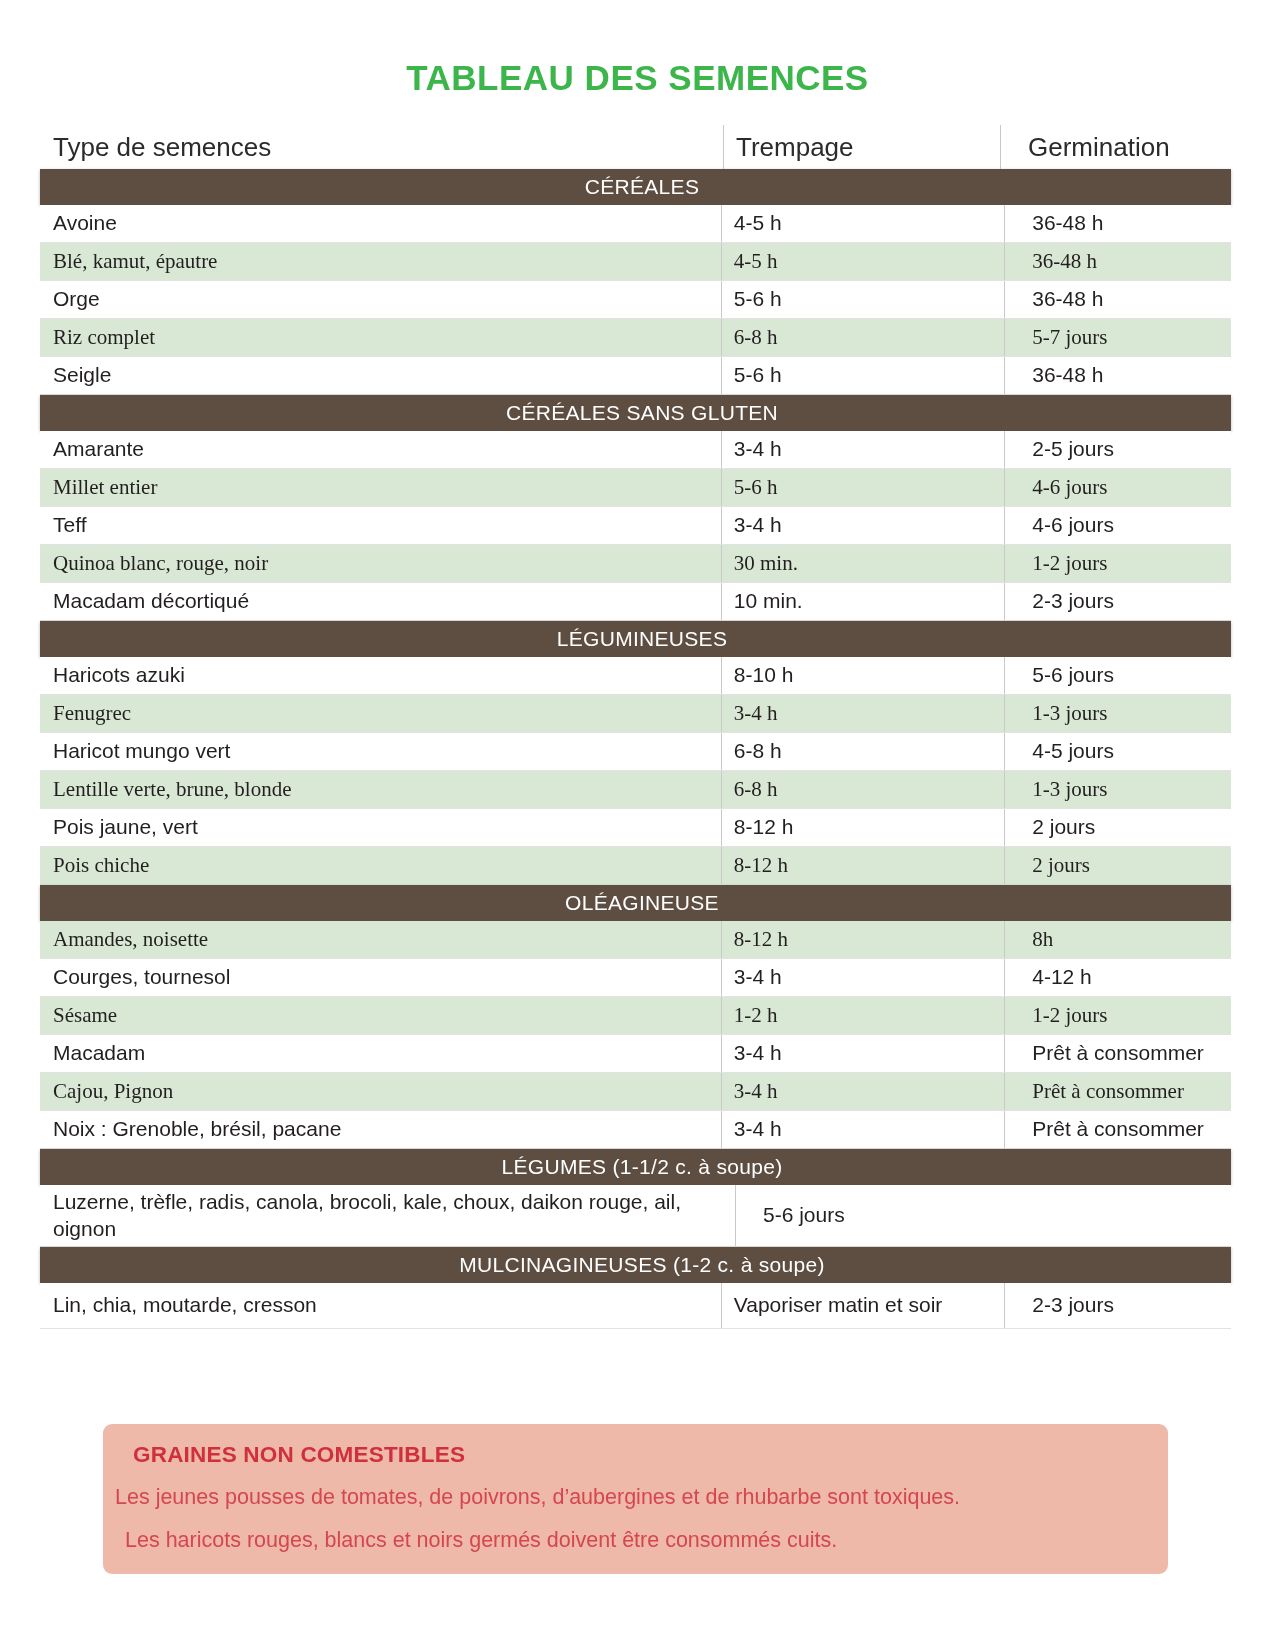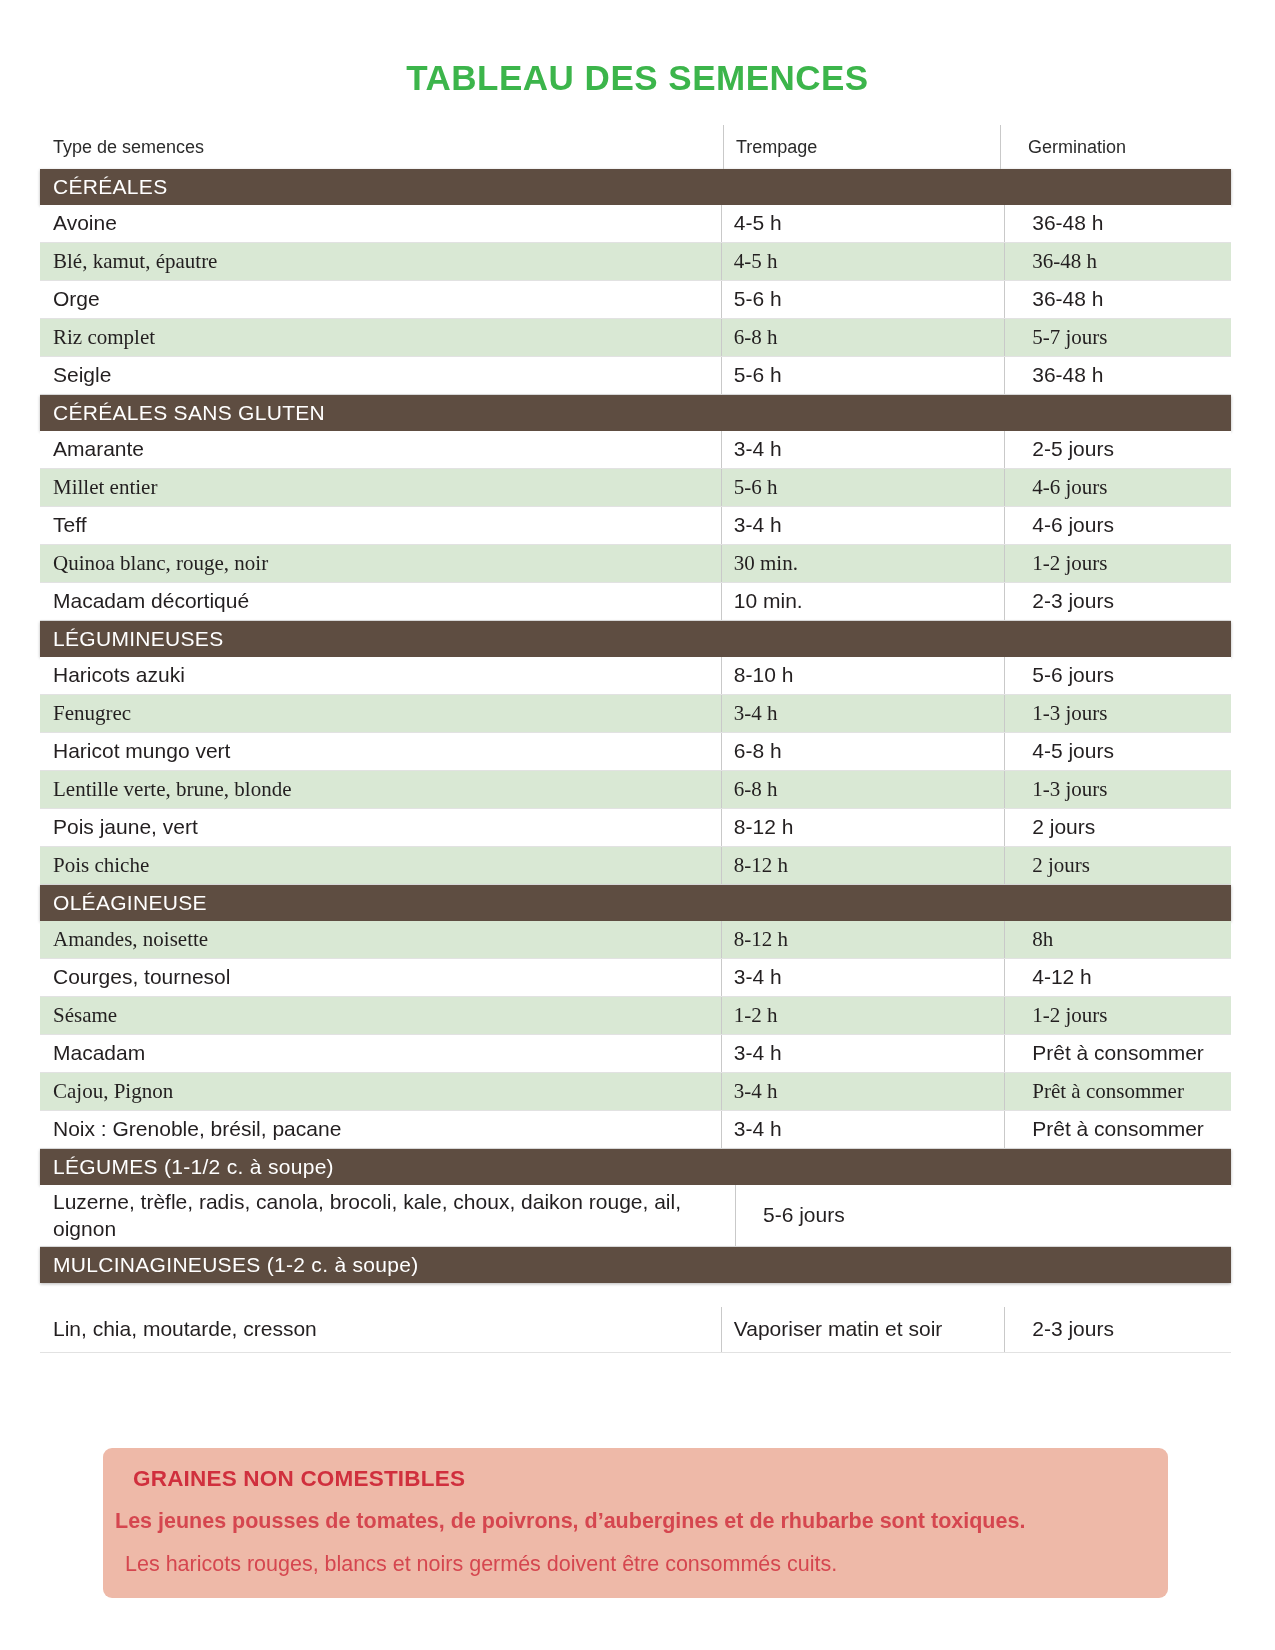--- a/index.html
+++ b/index.html
@@ -10,36 +10,36 @@
     --warning-heading:#d02f3d;
     --warning-text:#d5464f;
   }
   *{margin:0;padding:0;}
   body{background:#ffffff;font-family:"Liberation Sans", sans-serif;}
   .page{width:1275px;height:1650px;background:#ffffff;overflow:hidden;position:relative;}
   .title{padding-top:58px;text-align:center;font-size:35px;font-weight:bold;
          letter-spacing:.5px;color:var(--title-green);}
   .table{margin:27px 44px 0 40px;}
   .header-row{display:flex;height:44px;}
-  .header-row .cell{font-size:18px;color:#2b2b2b;}
+  .header-row .cell{font-size:26px;color:#2b2b2b;}
   .row{display:flex;min-height:38px;border-bottom:1px solid #e2e2e2;box-sizing:border-box;background:#ffffff;gap:12px;}
   .row.shaded{background:var(--row-green);font-family:Liberation Serif, serif;}
   .cell{display:flex;align-items:center;box-sizing:border-box;font-size:21px;color:#231f20;line-height:1.25;}
   .c1{width:683px;padding:2px 12px 2px 13px;}
   .c2{width:277px;padding:2px 8px 2px 12px;border-left:1px solid #c9c9c9;}
   .c3{width:231px;padding:2px 6px 2px 27px;border-left:1px solid #c9c9c9;}
   .section-bar{height:36px;background:var(--section-brown);color:#ffffff;display:flex;
                align-items:center;padding-left:13px;font-size:21px;letter-spacing:.3px;
-               box-sizing:border-box;box-shadow:0 1px 3px rgba(0,0,0,.28);}
+               box-sizing:border-box;box-shadow:0 1px 3px rgba(0,0,0,.28);justify-content:center;}
   .warning{margin:95px 0 0 103px;width:1065px;height:150px;background:var(--warning-bg);
            border-radius:9px;box-sizing:border-box;padding-top:18px;}
   .warning-title{margin-left:30px;font-size:22.5px;font-weight:bold;letter-spacing:.2px;
                  color:var(--warning-heading);}
   .warning p{font-size:21.5px;color:var(--warning-text);}
-  .wl1{margin:17px 0 18px 12px;font-weight:bold;}
+  .wl1{margin:17px 0 18px 12px;}
   .wl2{margin:15px 0 0 22px;}
 </style>
 </head>
 <body>
 
 <div class="page">
   <div class="title">TABLEAU DES SEMENCES</div>
 
   <div class="table">
     <div class="header-row">
@@ -309,21 +309,21 @@
           <div class="cell c1">
             <span>Luzerne, trèfle, radis, canola, brocoli, kale, choux, daikon rouge, ail, oignon</span>
           </div>
           <div class="cell c3">
             <span>5-6 jours</span>
           </div>
         </div>
         <div class="section-bar">
           <span>MULCINAGINEUSES (1-2 c. à soupe)</span>
         </div>
-        <div class="row" style="min-height: 46px; margin-top: 24px;">
+        <div class="row" style="min-height: 46px;">
           <div class="cell c1">
             <span>Lin, chia, moutarde, cresson</span>
           </div>
           <div class="cell c2">
             <span>Vaporiser matin et soir</span>
           </div>
           <div class="cell c3">
             <span>2-3 jours</span>
           </div>
         </div>

